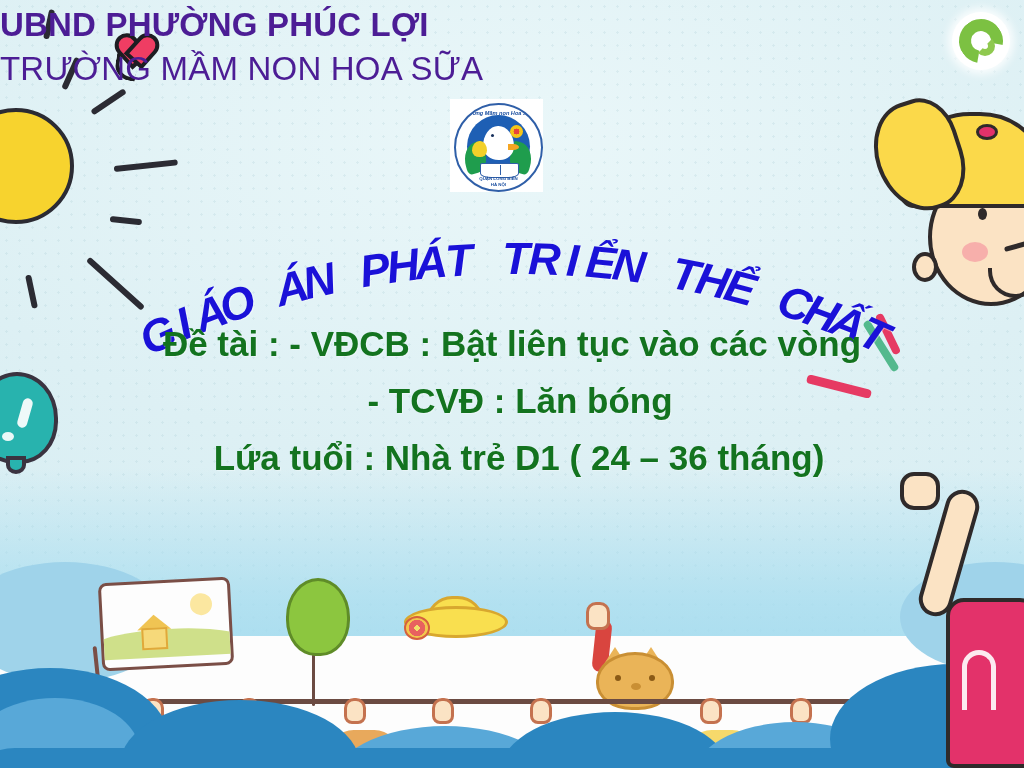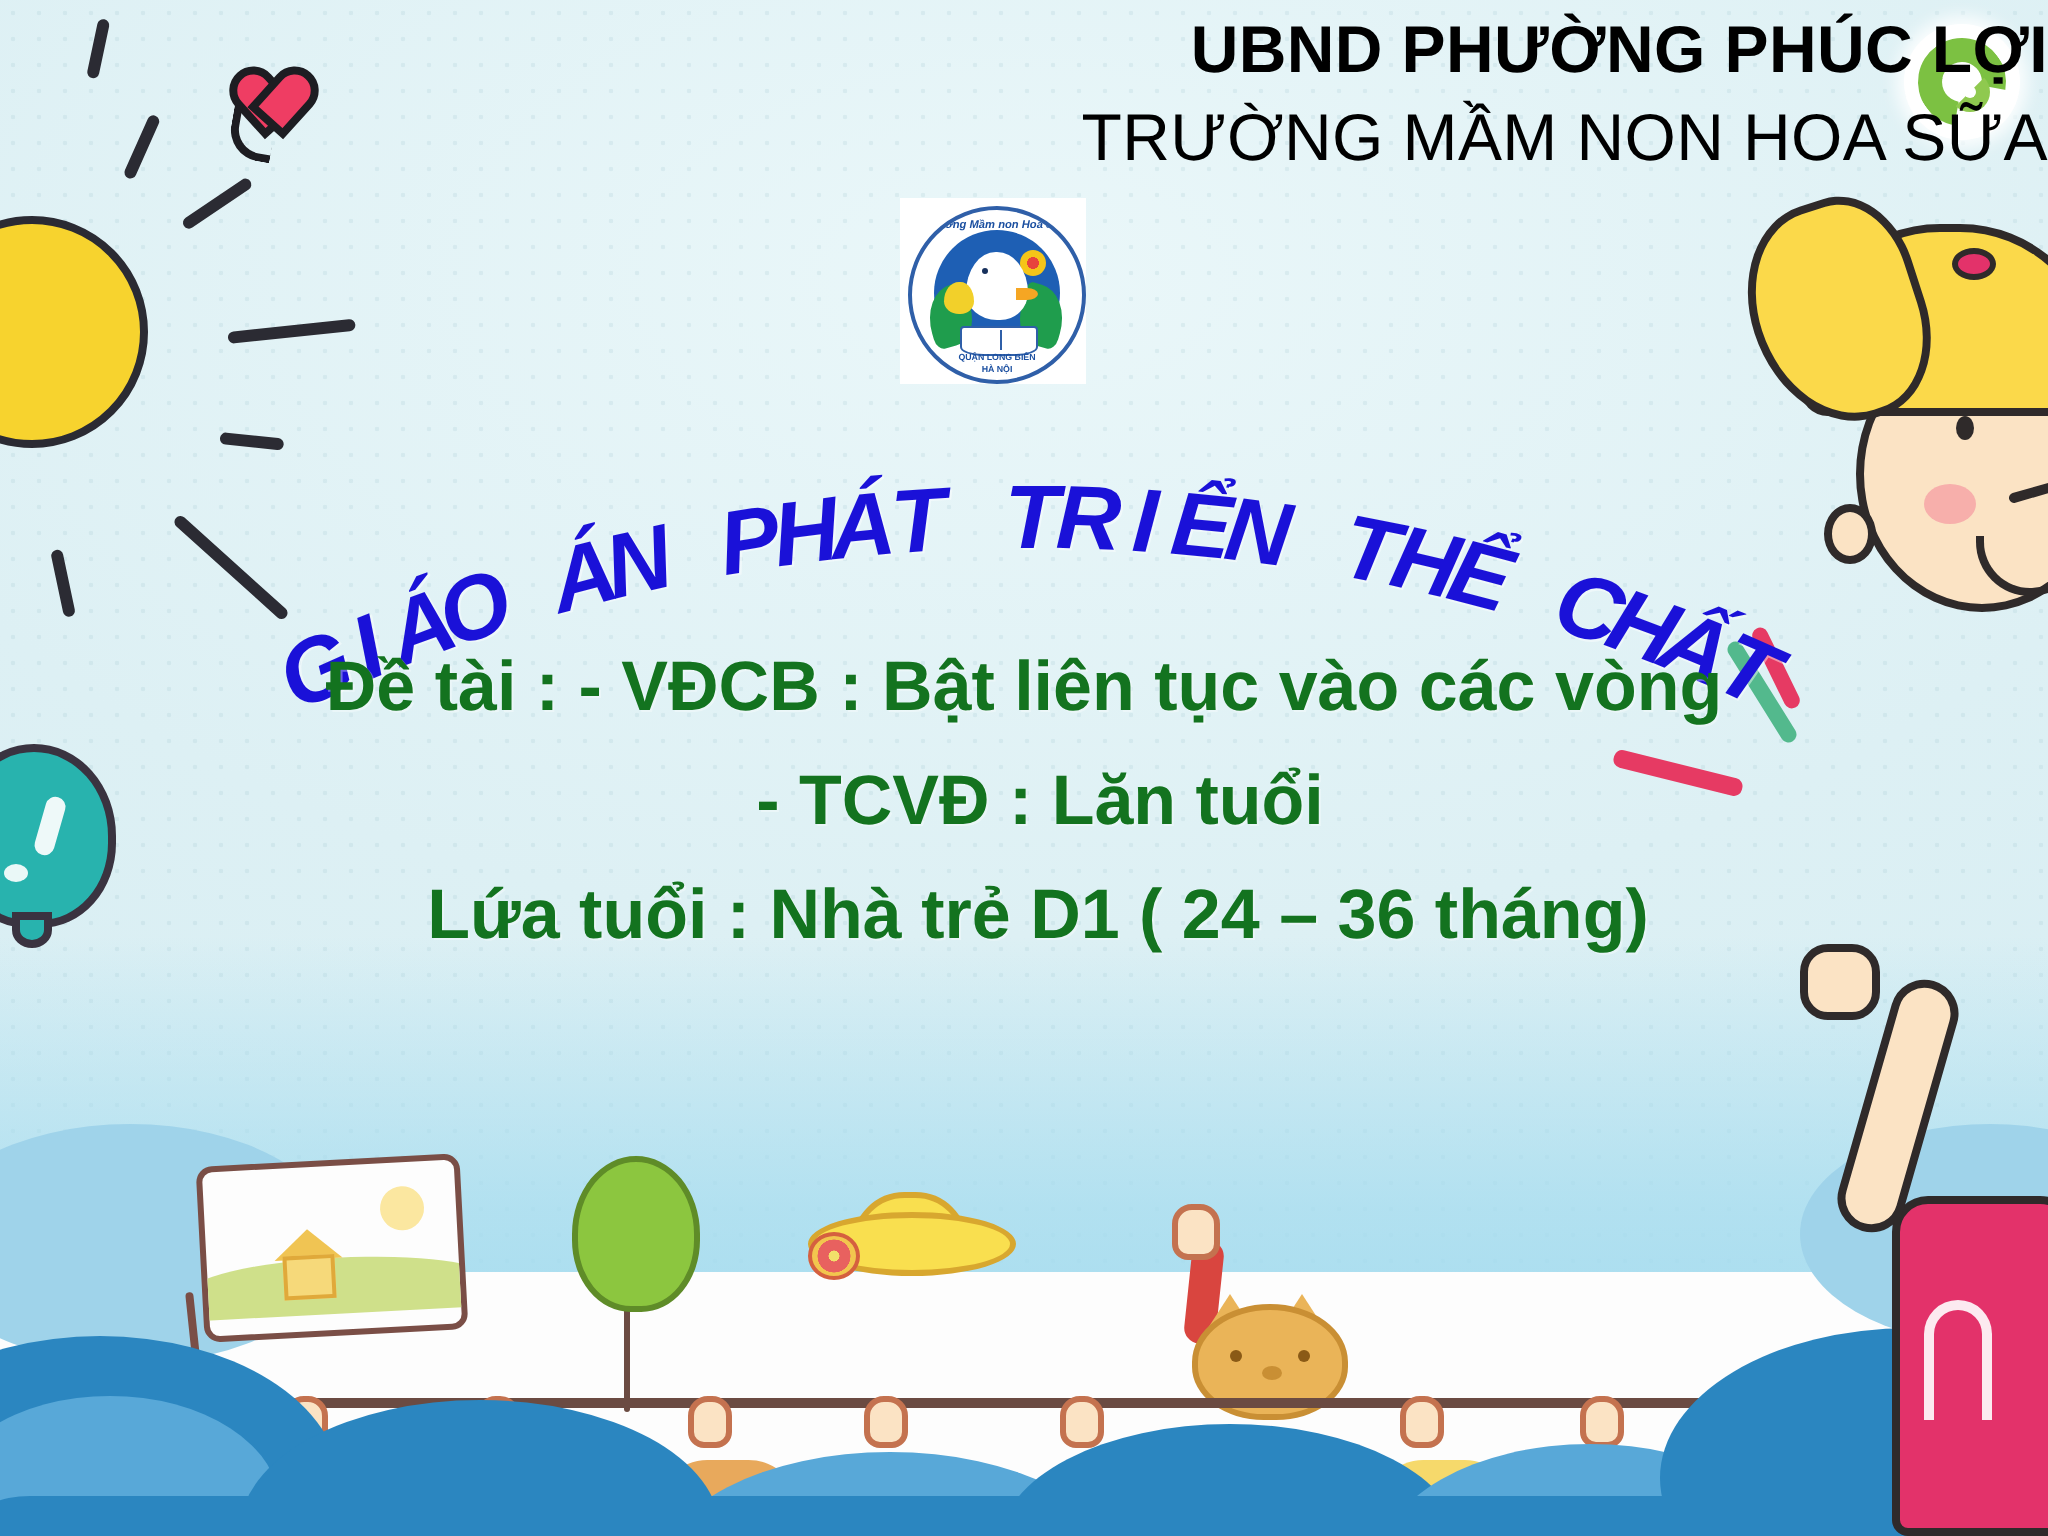--- a/index.html
+++ b/index.html
@@ -36,22 +36,22 @@
     position: absolute;
     left: 0; right: 0; bottom: 0;
     height: 300px;
     background: linear-gradient(180deg, rgba(170,220,238,0) 0%, rgba(165,220,239,0.75) 45%, rgba(150,214,238,0.95) 100%);
   }
 
   
   .hdr {
     position: absolute;
     left: 0; right: 0;
-    text-align: right;
-    color: #000000;
+    text-align: left;
+    color: #4c1d95;
     white-space: nowrap;
   }
   .hdr-1 {
     top: 6px;
     font-size: 33px;
     font-weight: bold;
     letter-spacing: .2px;
   }
   .hdr-2 {
     top: 50px;
@@ -590,21 +590,21 @@
       <span style="transform: translate(196.806px, 22.2893px) translate(-50%, -50%) rotate(12.9231deg); top: 30%;">H</span>
       <span style="transform: translate(224.335px, 29.0748px) translate(-50%, -50%) rotate(14.7692deg); top: 30%;">Ể</span>
       <span style="transform: translate(251.632px, 36.7437px) translate(-50%, -50%) rotate(16.6154deg); top: 30%;">&nbsp;</span>
       <span style="transform: translate(278.668px, 45.2879px) translate(-50%, -50%) rotate(18.4615deg); top: 30%;">C</span>
       <span style="transform: translate(305.414px, 54.6987px) translate(-50%, -50%) rotate(20.3077deg); top: 30%;">H</span>
       <span style="transform: translate(331.843px, 64.9663px) translate(-50%, -50%) rotate(22.1538deg); top: 30%;">Ấ</span>
       <span style="transform: translate(357.928px, 76.08px) translate(-50%, -50%) rotate(24deg); top: 30%;">T</span>
     </div>
 
   <div class="gline gline-1">Đề tài :  - VĐCB : Bật liên tục vào các vòng</div>
-  <div class="gline gline-2">- TCVĐ : Lăn tuổi</div>
+  <div class="gline gline-2">- TCVĐ : Lăn bóng</div>
   <div class="gline gline-3">Lứa tuổi : Nhà trẻ D1 ( 24 – 36 tháng)</div>
 
   <div>
 
     <div class="white-band"></div>
 
     <div class="cloud pale" style="left:-40px; bottom:86px; width:210px; height:120px;"></div>
     <div class="cloud pale" style="left:900px; bottom:96px; width:190px; height:110px;"></div>
 
     <div class="flag-pole"></div>

